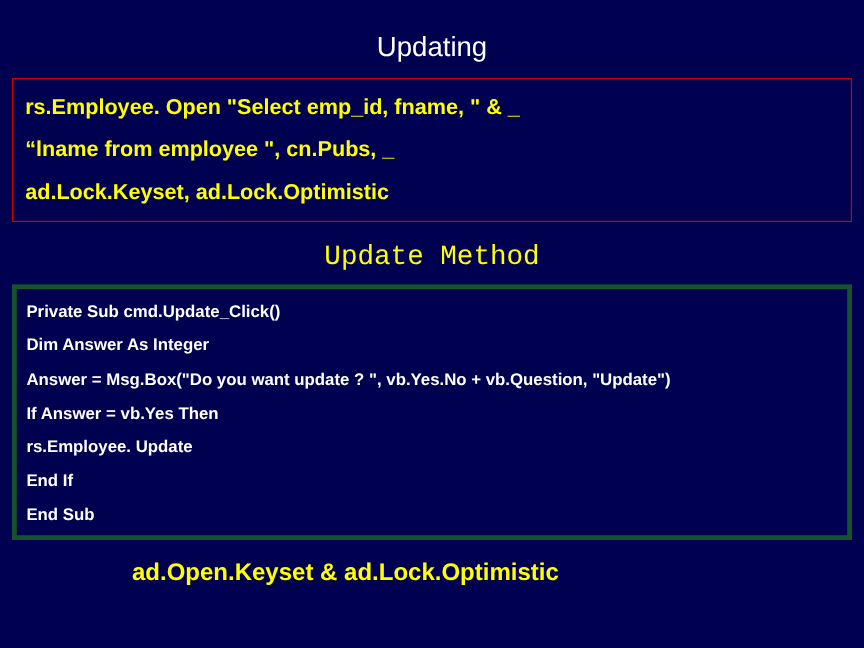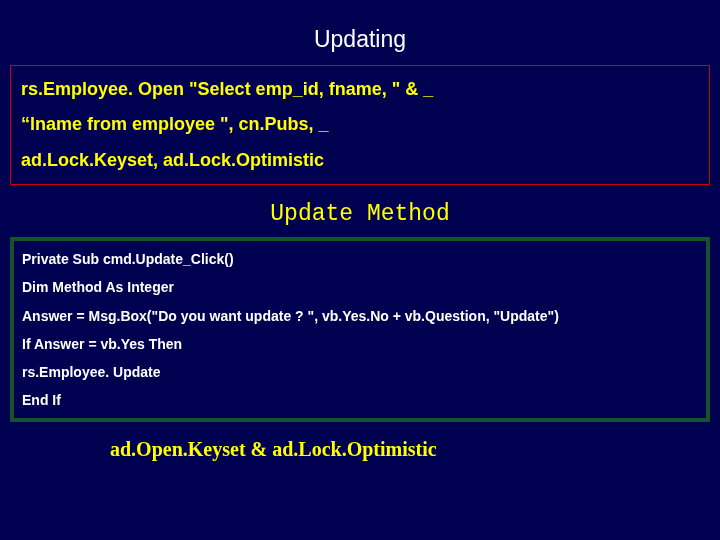--- a/index.html
+++ b/index.html
@@ -47,38 +47,38 @@
     font-weight: bold;
     font-size: 14px;
     line-height: 1.3;
     padding: 5px 0;
   }
   .footer {
     color: #ffff00;
     font-weight: bold;
     font-size: 20px;
     padding: 8px 0 0 110px;
-    font-family: Liberation Serif, serif;
   }
 </style>
 </head>
 <body>
 
 <div class="title">Updating</div>
 
 <div class="box1">
   <p>rs.Employee. Open "Select emp_id, fname, " &amp; _</p>
   <p>“lname from employee ", cn.Pubs, _</p>
   <p>ad.Lock.Keyset, ad.Lock.Optimistic</p>
 </div>
 
 <div class="subtitle">Update Method</div>
 
 <div class="box2">
   <p>Private Sub cmd.Update_Click()</p>
-  <p>Dim Method As Integer</p>
+  <p>Dim Answer As Integer</p>
   <p>Answer = Msg.Box("Do you want update ? ", vb.Yes.No + vb.Question, "Update")</p>
   <p>If Answer = vb.Yes Then</p>
   <p>rs.Employee. Update</p>
   <p>End If</p>
+  <p>End Sub</p>
 </div>
 
 <div class="footer">ad.Open.Keyset &amp; ad.Lock.Optimistic</div>
 
 </body></html>

